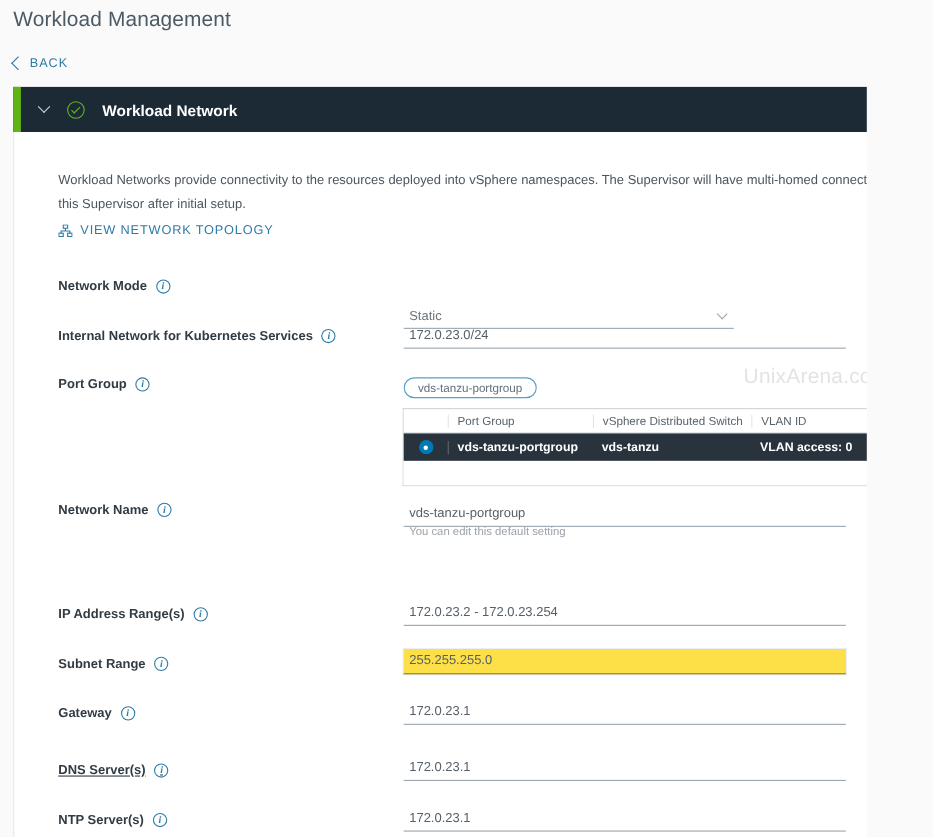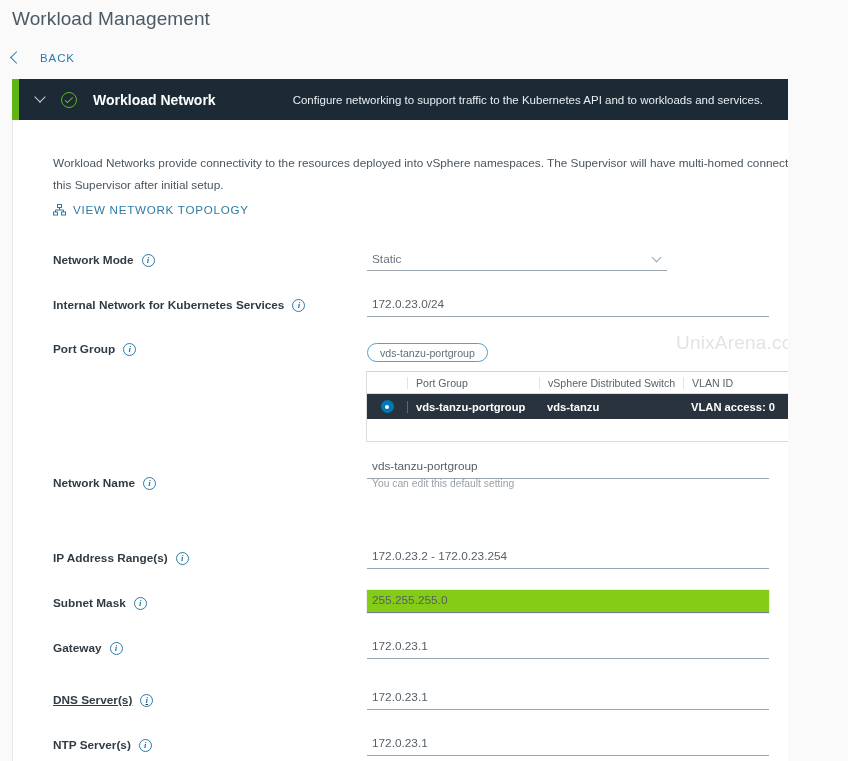--- a/index.html
+++ b/index.html
@@ -32,21 +32,21 @@
     letter-spacing: 0.1px;
   }
 
   
   .back-link {
     position: absolute;
     left: 12px;
     top: 52px;
     display: flex;
     align-items: center;
-    gap: 19px;
+    gap: 6px;
     color: #2d7ba5;
     font-size: 11.5px;
     letter-spacing: 0.9px;
     cursor: pointer;
     text-align: center;
   }
   .back-chevron {
     display: inline-block;
     width: 9px;
     height: 9px;
@@ -207,37 +207,38 @@
     border: none;
     border-bottom: 1px solid #9aa5ad;
     background: transparent;
     font-family: "Liberation Sans", sans-serif;
     font-size: 11.8px;
     color: #565f67;
     padding: 0 2px 2px 5px;
     outline: none;
   }
   .fld-input.focused {
-    background: #84cc16;
+    background: #fde047;
     border-bottom: 1.4px solid #737d85;
     box-shadow: 0 0 0 1px #eceff1;
   }
 
   .fld-select {
     position: absolute;
     height: 23px;
     border: none;
     border-bottom: 1px solid #9aa5ad;
     background: transparent;
     font-size: 11.8px;
     color: #6b747c;
     padding-left: 5px;
     display: flex;
     align-items: center;
     cursor: pointer;
+    margin-top: 28px;
   }
   .sel-chevron {
     position: absolute;
     right: 7px;
     top: 6px;
     width: 7px;
     height: 7px;
     border-right: 1.3px solid #9aa5ad;
     border-bottom: 1.3px solid #9aa5ad;
     transform: rotate(45deg);
@@ -396,21 +397,20 @@
     <span>BACK</span>
   </div>
 
   <div class="section-header">
     <div class="section-accent"></div>
     <div class="hdr-chevron-wrap">
       <span class="hdr-chevron"></span>
     </div>
     <span class="hdr-check"></span>
     <span class="hdr-title">Workload Network</span>
-    <span class="hdr-desc">Configure networking to support traffic to the Kubernetes API and to workloads and services.</span>
   </div>
 
   <div class="panel">
 
     <div class="intro">Workload Networks provide connectivity to the resources deployed into vSphere namespaces. The Supervisor will have multi-homed connectivity to namespaces on this Supervisor after initial setup.</div>
 
     <div class="topology-link">
       <svg class="topo-icon" width="13" height="12" viewBox="0 0 13 12">
         <rect x="4.5" y="0.5" width="4" height="3" fill="none" stroke="#2d7ba5" stroke-width="1"></rect>
         <rect x="0.5" y="8" width="4" height="3" fill="none" stroke="#2d7ba5" stroke-width="1"></rect>
@@ -447,40 +447,40 @@
         <span class="info-icon">i</span>
       </div>
       <div class="chip" style="left:354px; top:223px;">vds-tanzu-portgroup</div>
       <div class="filter-wrap" style="left:812px; top:224px;">
         <span class="filter-icon"></span>
         <input class="filter-input" placeholder="F" style="">
       </div>
     </div>
 
     <div class="form-row">
-      <div class="fld-label" style="top:356px;">
+      <div class="fld-label" style="top:336px;">
         <span>Network Name</span>
         <span class="info-icon">i</span>
       </div>
       <input class="fld-input" style="left: 354px; top: 336px; width: 402px;" value="vds-tanzu-portgroup">
       <div class="helper-text" style="left:359px; top:358px;">You can edit this default setting</div>
     </div>
 
 
     <div class="form-row">
       <div class="fld-label" style="top:431px;">
         <span>IP Address Range(s)</span>
         <span class="info-icon">i</span>
       </div>
       <input class="fld-input" style="left: 354px; top: 426px; width: 402px;" value="172.0.23.2 - 172.0.23.254">
     </div>
 
     <div class="form-row">
       <div class="fld-label" style="top:476px;">
-        <span>Subnet Mask</span>
+        <span>Subnet Range</span>
         <span class="info-icon">i</span>
       </div>
       <input class="fld-input focused" style="left: 354px; top: 470px; width: 402px;" value="255.255.255.0">
     </div>
 
     <div class="form-row">
       <div class="fld-label" style="top:521px;align-items:center;">
         <span>Gateway</span>
         <span class="info-icon">i</span>
       </div>

